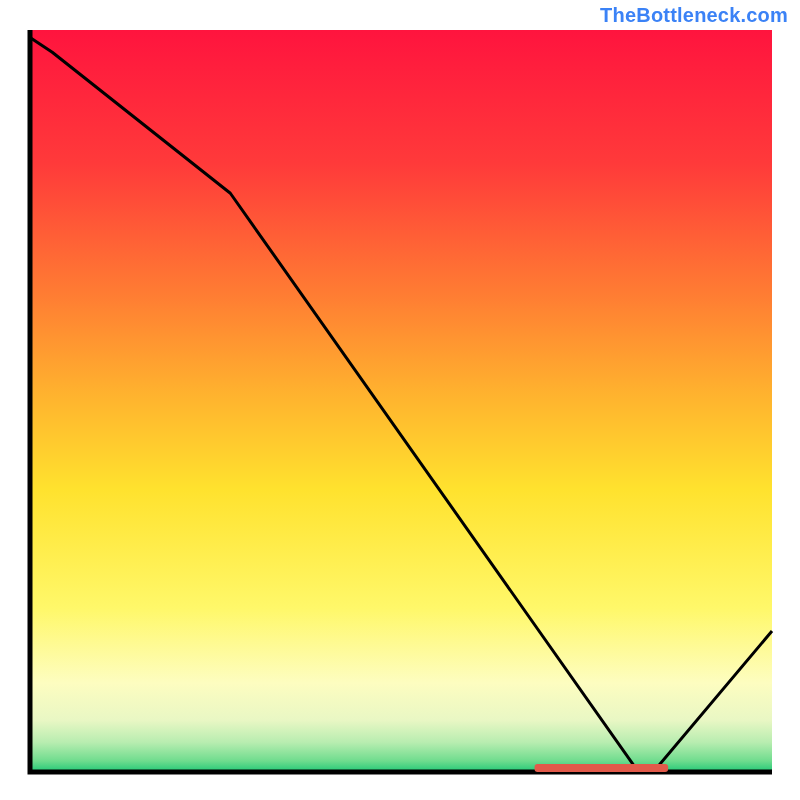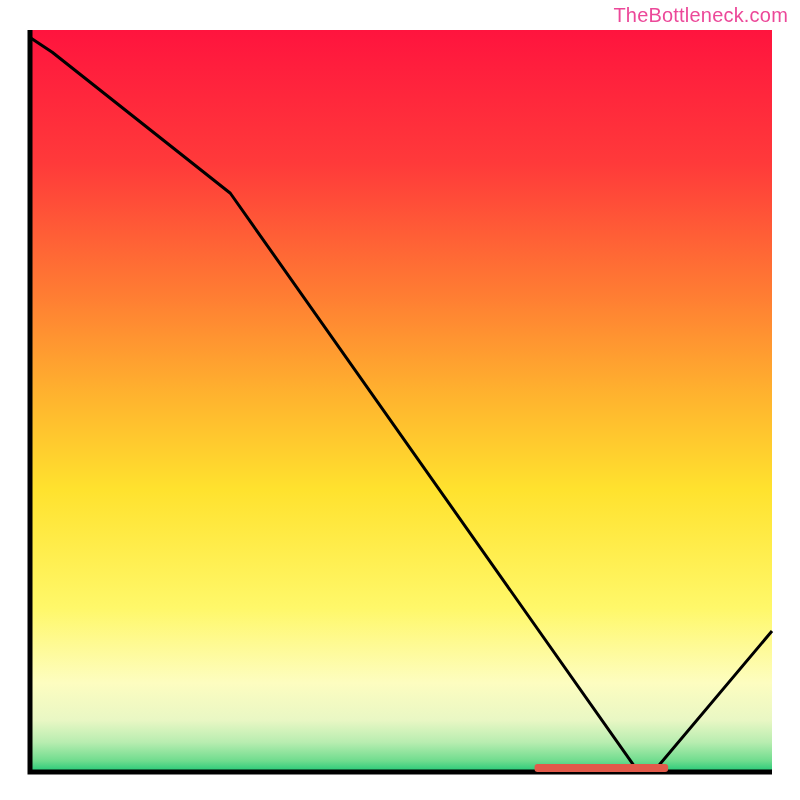--- a/index.html
+++ b/index.html
@@ -14,22 +14,22 @@
   .stage {
     position: relative;
     width: 800px;
     height: 800px;
   }
   .watermark {
     position: absolute;
     top: 4px;
     right: 12px;
     font-size: 20px;
-    font-weight: normal;
-    color: #ec4899;
+    font-weight: bold;
+    color: #3b82f6;
     letter-spacing: 0.2px;
   }
   svg {
     display: block;
   }
 </style>
 </head>
 <body>
 
 <div class="stage">

